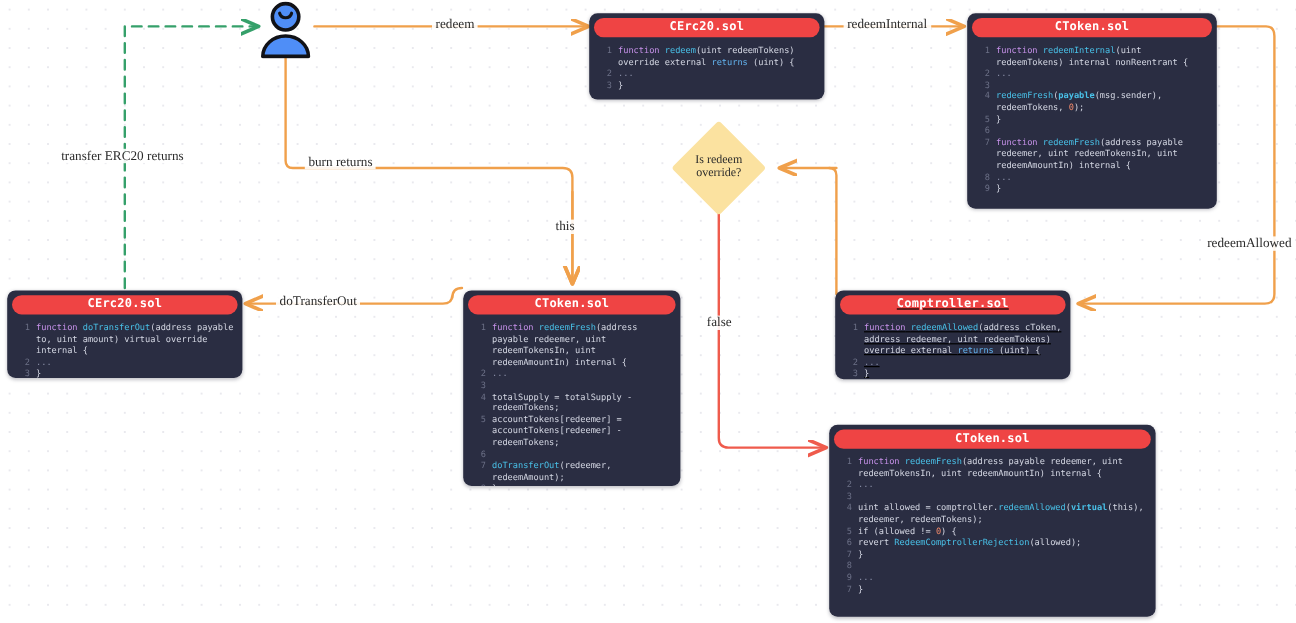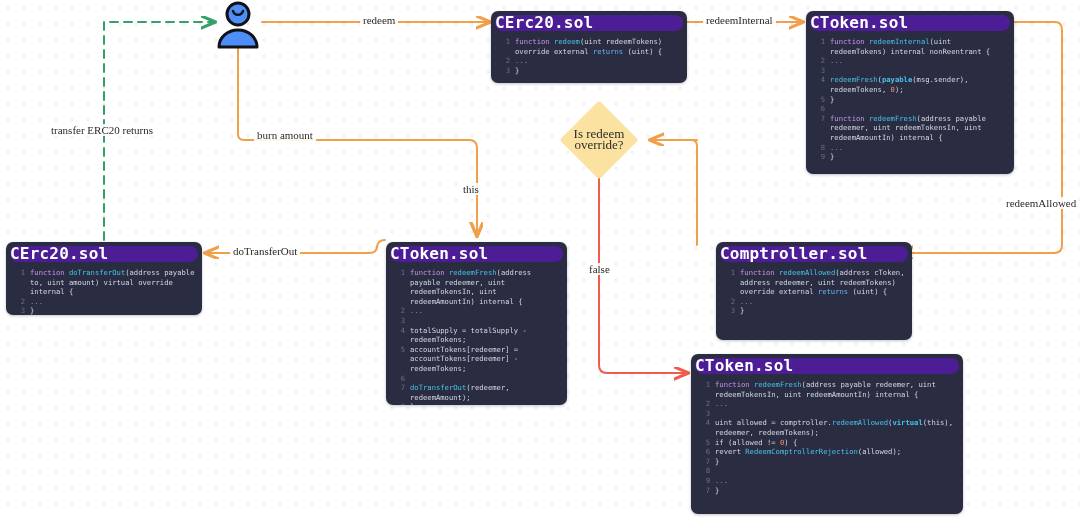--- a/index.html
+++ b/index.html
@@ -19,26 +19,27 @@
   
   .card{
     position:absolute;
     background:#2a2d42;
     border-radius:7px;
     box-shadow:0 1px 3px rgba(20,20,40,.25);
     overflow:hidden;
     font-family:"DejaVu Sans Mono", monospace;
   }
   .card-title{
-    background:#4c1d95;
+    background:#ef4444;
     color:#ffffff;
     border-radius:8px;
     margin:4px 4px 2px 4px;
+    text-align:center;
     font-family:"DejaVu Sans Mono", monospace;
-    font-size:16px;
+    font-size:10px;
     line-height:16px;
     height:16px;
     letter-spacing:.2px;
     font-weight:bold;
   }
   .code{
     padding:4px 6px 6px 6px;
     color:#d5d8e4;
     font-size:7.2px;
     line-height:9.6px;
@@ -65,21 +66,21 @@
   
   .diamond{
     position:absolute;
     background:#fbe2a0;
     transform:rotate(45deg);
     border-radius:3px;
   }
   .diamond-label{
     position:absolute;
     text-align:center;
-    font-size:13px;
+    font-size:10px;
     line-height:11px;
     color:#2b2b2b;
     font-family:"Liberation Serif", serif;
   }
 
   
   .elabel{
     position:absolute;
     font-size:11px;
     color:#2b2b2b;
@@ -147,21 +148,21 @@
 
   <div class="diamond" style="left:571px;top:112px;width:56px;height:56px;"></div>
   <div class="diamond-label" style="left:556px;top:128px;width:86px;">
     <div>Is redeem</div>
     <div>override?</div>
   </div>
 
   <div class="elabel" style="left:48px;top:124px;">transfer ERC20 returns</div>
   <div class="elabel" style="left:360px;top:14px;">redeem</div>
   <div class="elabel" style="left:703px;top:14px;">redeemInternal</div>
-  <div class="elabel" style="left:254px;top:129px;">burn amount</div>
+  <div class="elabel" style="left:254px;top:129px;">burn returns</div>
   <div class="elabel" style="left:230px;top:245px;">doTransferOut</div>
   <div class="elabel" style="left:1003px;top:197px;">redeemAllowed</div>
   <div class="elabel" style="left:460px;top:183px;">this</div>
   <div class="elabel" style="left:586px;top:263px;font-family:Liberation Serif, serif;">false</div>
 
   <div class="card" style="left:491px;top:11px;width:196px;height:72px;">
     <div class="card-title">CErc20.sol</div>
     <div class="code">
         <span class="ln"><span class="num">1</span>    <span class="kw">function</span> <span class="fn">redeem</span>(uint redeemTokens) override external <span class="ret">returns</span> (uint) {</span>
         <span class="ln"><span class="num">2</span>        <span class="dots">...</span></span>
@@ -200,21 +201,21 @@
         <span class="ln"><span class="num">2</span>        <span class="dots">...</span></span>
         <span class="ln"><span class="num">3</span>&nbsp;</span>
         <span class="ln"><span class="num">4</span>        totalSupply = totalSupply - redeemTokens;</span>
         <span class="ln"><span class="num">5</span>        accountTokens[redeemer] = accountTokens[redeemer] - redeemTokens;</span>
         <span class="ln"><span class="num">6</span>&nbsp;</span>
         <span class="ln"><span class="num">7</span>        <span class="fn">doTransferOut</span>(redeemer, redeemAmount);</span>
         <span class="ln"><span class="num">8</span>    }</span>
       </div>
   </div>
 
-  <div class="card" style="left:716px;top:242px;width:196px;height:98px;">
+  <div class="card" style="left:696px;top:242px;width:196px;height:74px;text-decoration:underline;">
     <div class="card-title">Comptroller.sol</div>
     <div class="code">
         <span class="ln"><span class="num">1</span>    <span class="kw">function</span> <span class="fn">redeemAllowed</span>(address cToken, address redeemer, uint redeemTokens) override external <span class="ret">returns</span> (uint) {</span>
         <span class="ln"><span class="num">2</span>        <span class="dots">...</span></span>
         <span class="ln"><span class="num">3</span>    }</span>
       </div>
   </div>
 
   <div class="card" style="left:691px;top:354px;width:272px;height:160px;">
     <div class="card-title">CToken.sol</div>

